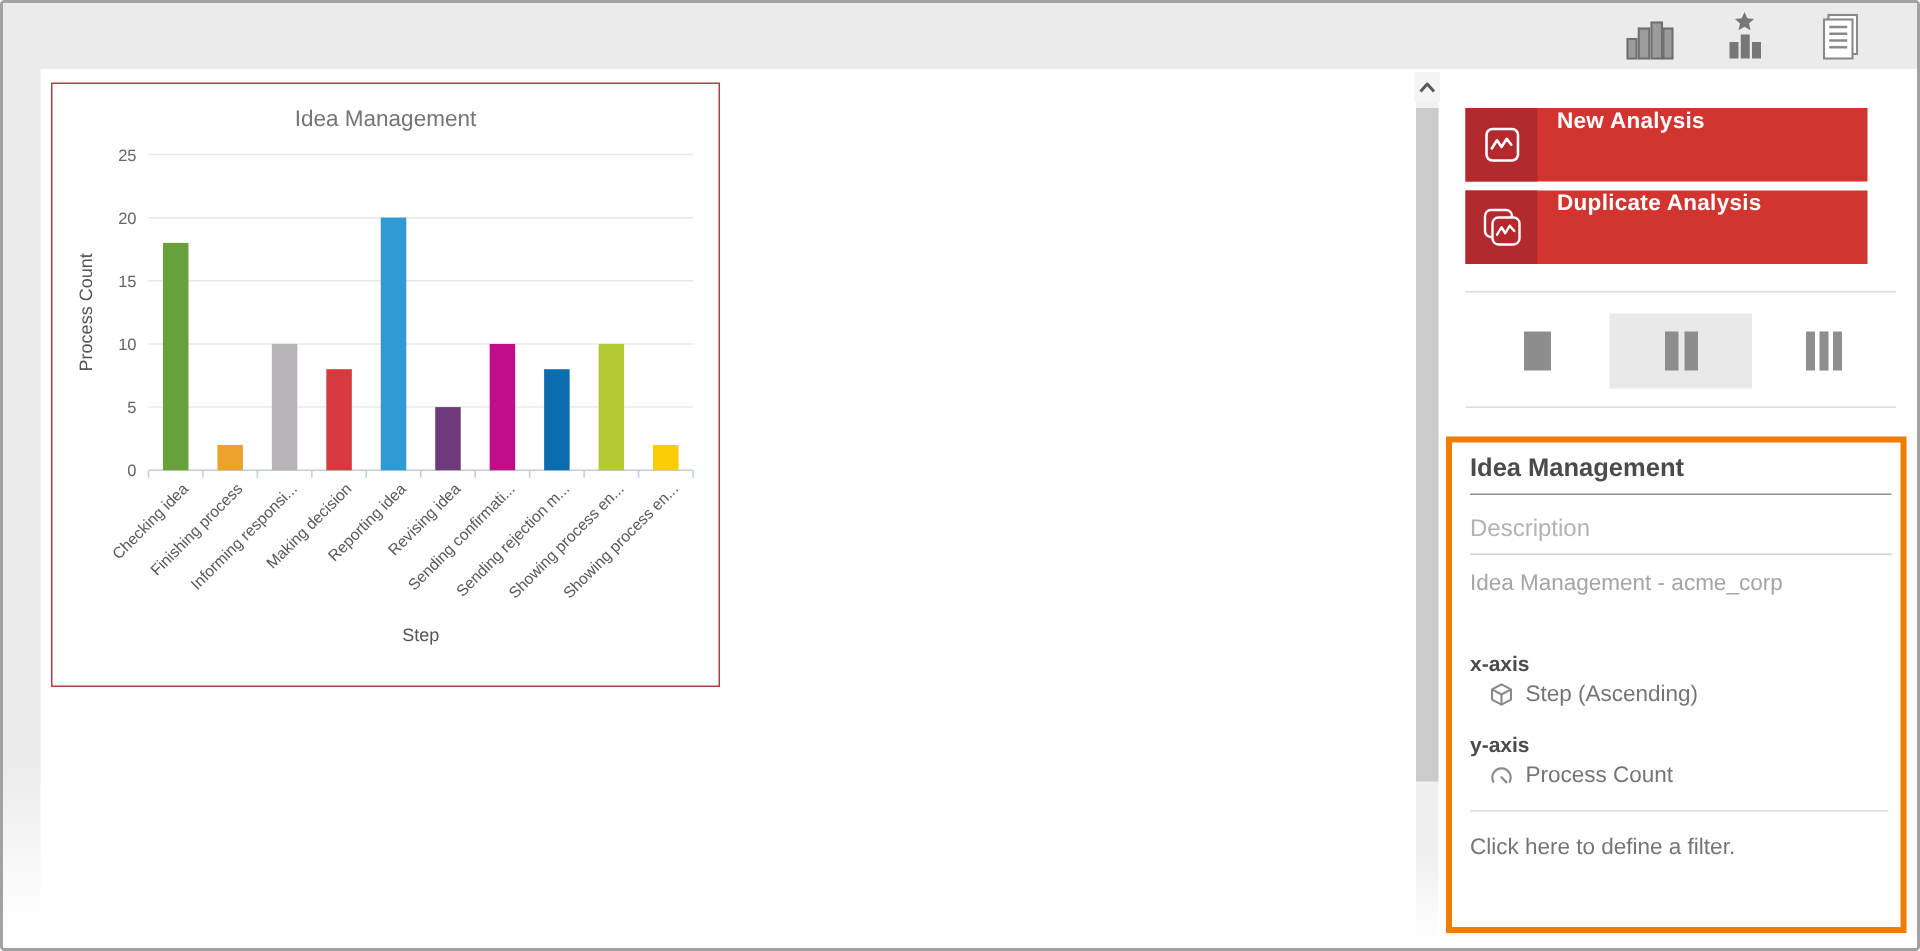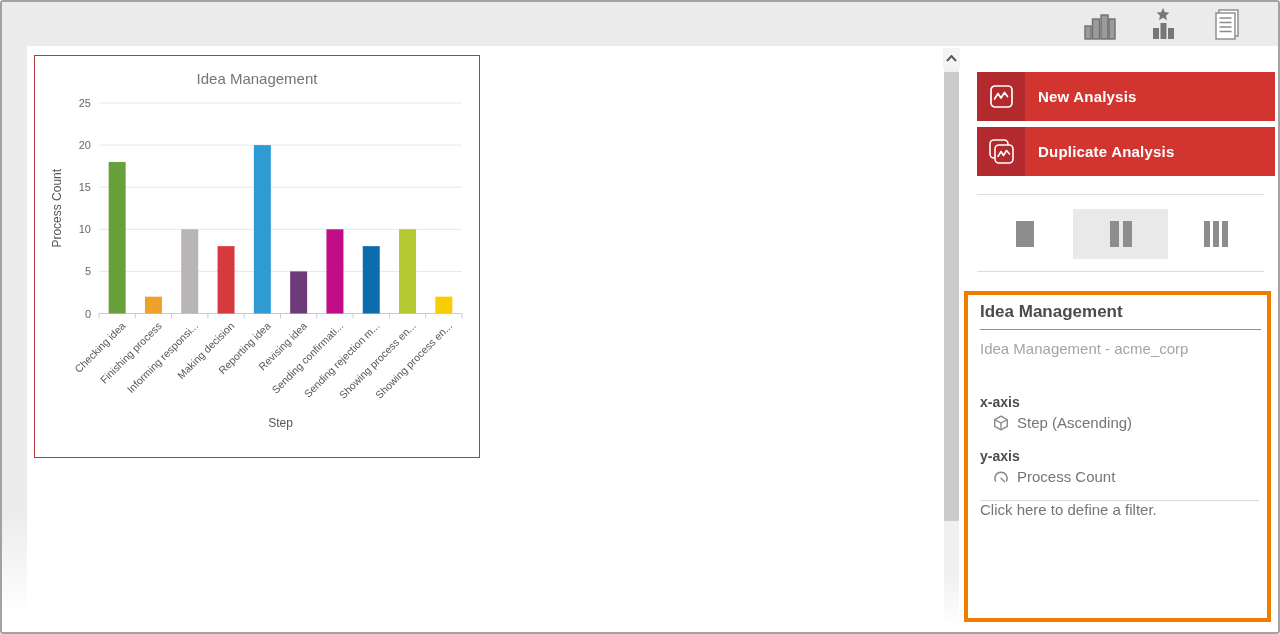--- a/index.html
+++ b/index.html
@@ -16,21 +16,21 @@
   .chart-card{position:absolute;left:32px;top:53px;width:446px;height:403px;border:1px solid #b23c40;background:#fff;box-sizing:border-box;}
 
   
   .scrollbar{position:absolute;left:941px;top:46px;width:17px;height:586px;}
   .scroll-up{position:absolute;left:0;top:0;width:17px;height:20px;display:flex;align-items:center;justify-content:center;cursor:pointer;background:#f4f4f4;}
   .scroll-track{position:absolute;left:1px;top:20px;width:15px;height:560px;
     background:linear-gradient(to bottom,#f0f0f0 0%,#f0f0f0 90%,rgba(240,240,240,0) 100%);}
   .scroll-thumb{position:absolute;left:1px;top:24px;width:15px;height:449px;background:#cbcbcb;cursor:grab;}
 
   
-  .sb-btn{position:absolute;left:975px;width:298px;height:49px;display:flex;align-items:center;cursor:pointer;border:none;padding:0;font-family:inherit;background:#d2352f;}
+  .sb-btn{position:absolute;left:975px;width:268px;height:49px;display:flex;cursor:pointer;border:none;padding:0;font-family:inherit;background:#d2352f;}
   .sb-btn .icon-strip{width:48px;height:100%;display:flex;align-items:center;justify-content:center;flex:none;background:#b22a2e;}
   .sb-btn .lbl{color:#fff;font-size:15px;font-weight:700;margin-left:13px;letter-spacing:.2px;}
 
   .divider{position:absolute;height:1px;background:#dcdcdc;left:975px;width:287px;}
 
   
   .toggle-row{position:absolute;left:975px;top:207px;width:287px;height:50px;display:flex;}
   .toggle{flex:1;display:flex;align-items:center;justify-content:center;cursor:pointer;}
   .toggle.selected{background:#e9e9e9;}
   .toggle .grp{display:flex;gap:4px;align-items:flex-end;}
@@ -40,21 +40,21 @@
   .panel{position:absolute;left:962px;top:289px;width:307px;height:331px;border:4px solid #ef7d00;background:#fff;box-sizing:border-box;}
   .panel-inner{padding:7px 6px 0 12px;}
   .p-title{font-size:17px;font-weight:700;color:#4b4b4b;padding-bottom:7px;border-bottom:1px solid #8f8f8f;cursor:text;}
   .p-desc{font-size:16px;color:#b3b3b3;margin-top:14px;padding-bottom:7px;border-bottom:1px solid #cfcfcf;cursor:text;}
   .p-meta{font-size:15px;color:#a5a5a5;margin-top:9px;line-height:19px;}
   .p-axis-label{font-size:14px;font-weight:700;color:#4b4b4b;}
   .p-axis-label.x{margin-top:36px;}
   .p-axis-label.y{margin-top:17px;}
   .p-axis-value{font-size:15px;color:#757575;margin-top:4px;margin-left:13px;display:flex;align-items:center;gap:8px;cursor:pointer;}
   .p-div{height:1px;background:#dcdcdc;margin-top:15px;margin-right:2px;}
-  .p-filter{font-size:15px;color:#757575;cursor:pointer;}
+  .p-filter{font-size:15px;color:#757575;margin-top:15px;cursor:pointer;}
 </style>
 </head>
 <body>
 
 <div id="app">
 
   <div class="top-bar">
     <div class="top-icon">
       <svg width="38" height="34" viewBox="0 0 36 34">
         <rect x="4" y="19" width="6" height="13" fill="#9b9b9b" stroke="#6f6f6f" stroke-width="1.4"></rect>
@@ -188,20 +188,21 @@
         <span class="blk" style="width:6px;height:26px;"></span>
       </span>
     </div>
   </div>
 
   <div class="divider" style="top:269px;"></div>
 
   <div class="panel" style="border-color: rgb(239, 125, 0);">
     <div class="panel-inner">
       <div class="p-title">Idea Management</div>
+      <div class="p-desc">Description</div>
       <div class="p-meta">
         <div>Idea Management - acme_corp</div>
       </div>
       <div class="p-axis-label x">x-axis</div>
       <div class="p-axis-value">
         <svg width="16" height="16" viewBox="0 0 16 16">
           <path d="M8 1.2 L14.3 4.6 L14.3 11.4 L8 14.8 L1.7 11.4 L1.7 4.6 Z" fill="none" stroke="#8a8a8a" stroke-width="1.4" stroke-linejoin="round"></path>
           <path d="M1.7 4.6 L8 8 L14.3 4.6" fill="none" stroke="#8a8a8a" stroke-width="1.4" stroke-linejoin="round"></path>
           <path d="M8 8 L8 14.8" fill="none" stroke="#8a8a8a" stroke-width="1.4"></path>
         </svg>

